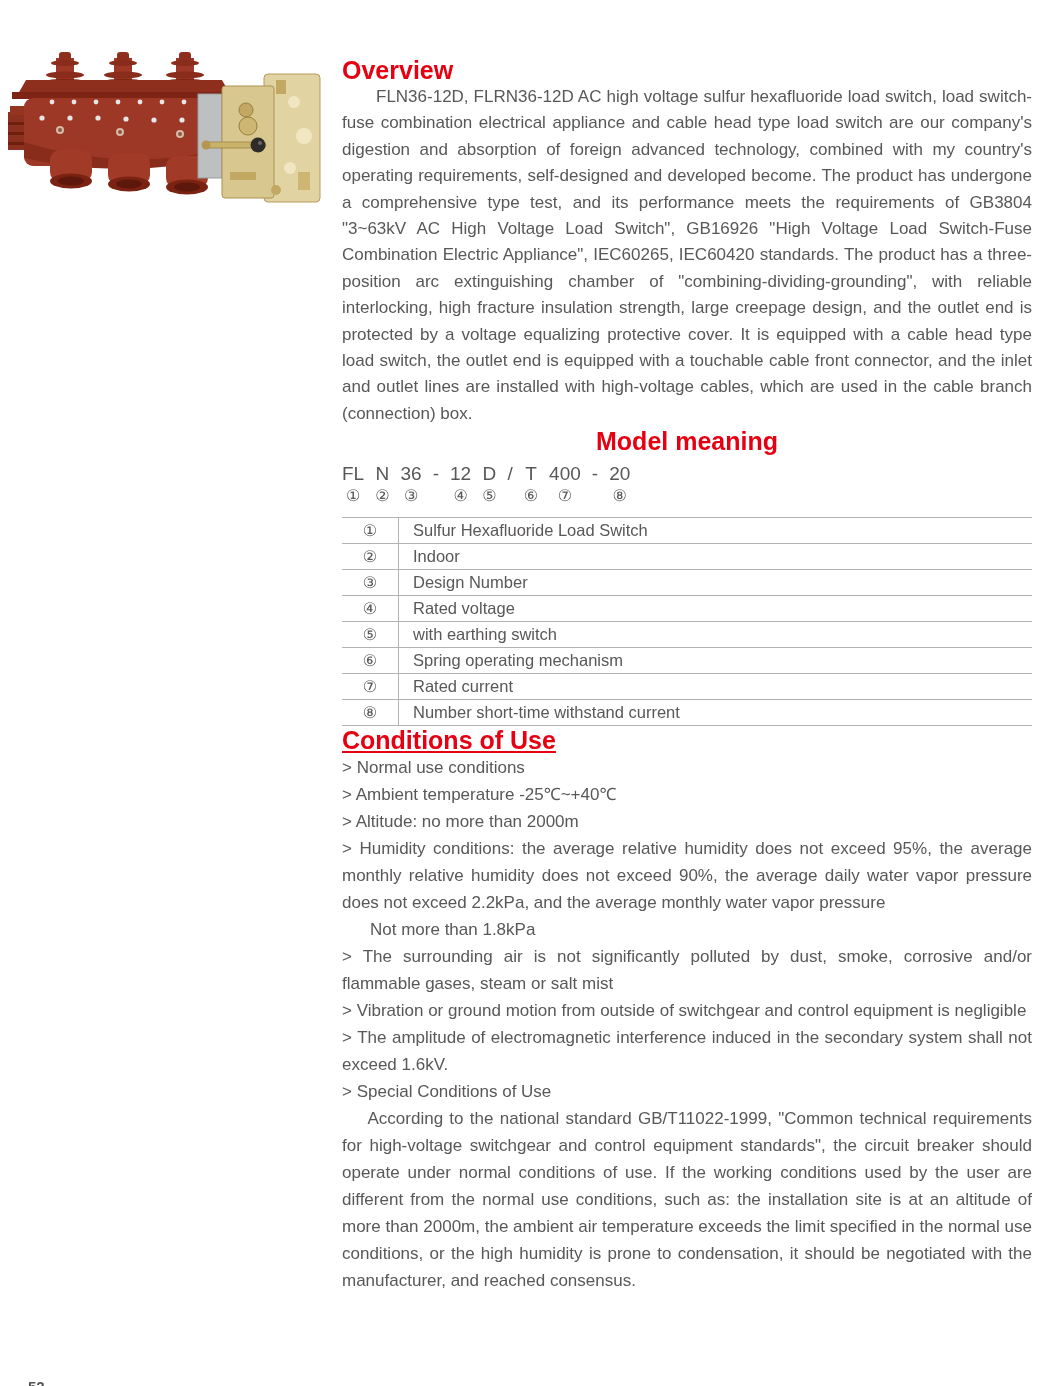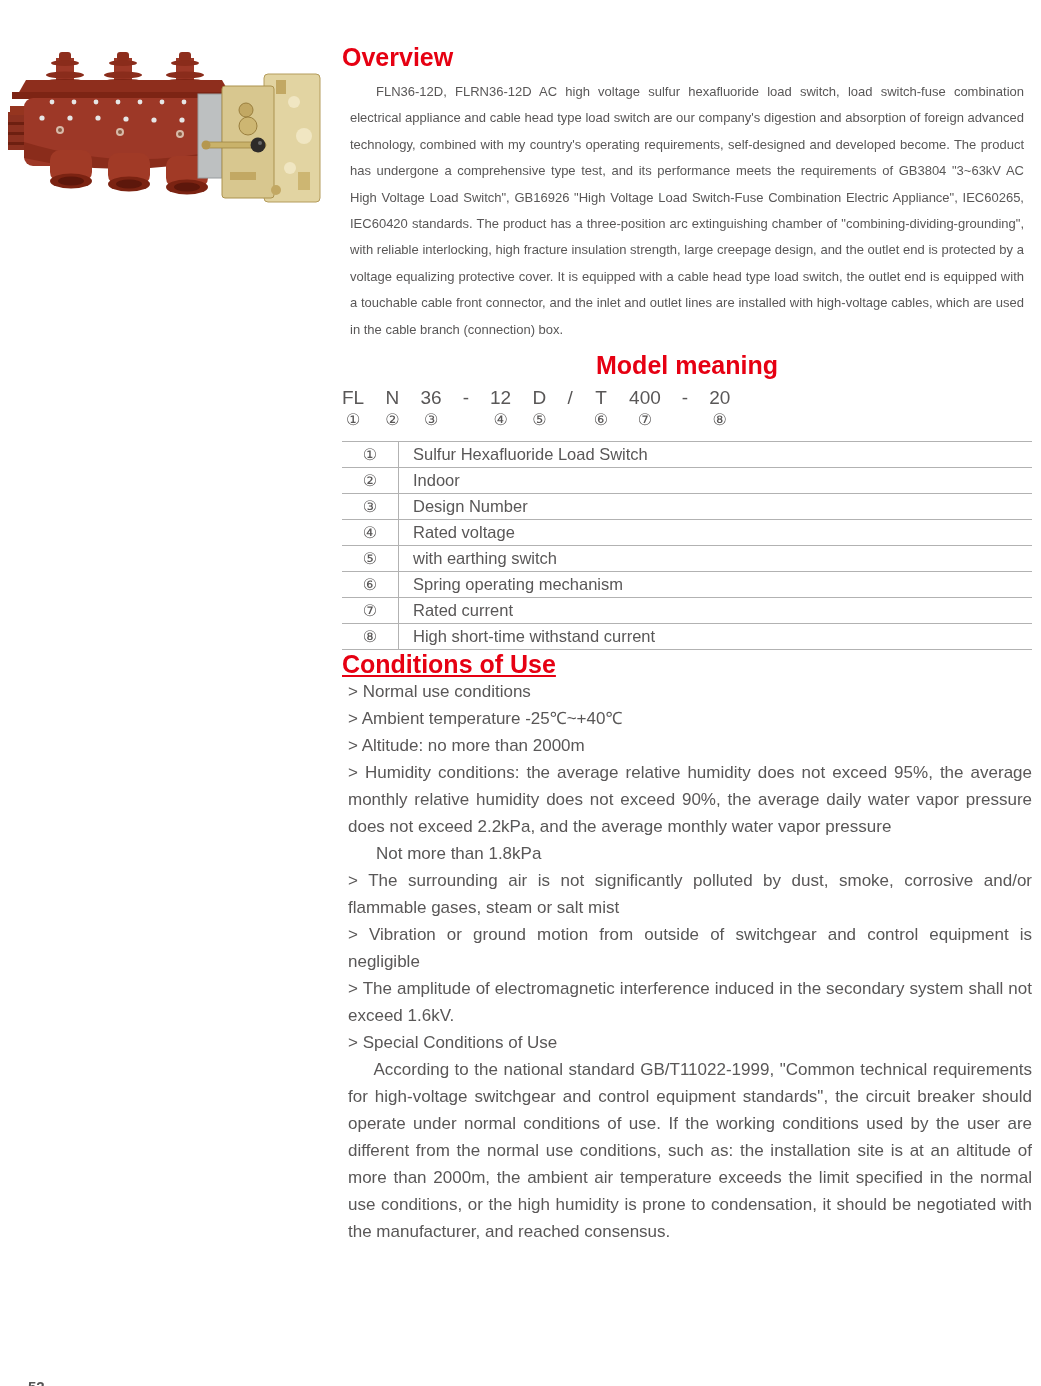--- a/index.html
+++ b/index.html
@@ -12,47 +12,47 @@
     color: #595757;
   }
   .product-figure {
     position: absolute;
     left: 8px; top: 52px;
     width: 316px; height: 162px;
     margin: 0;
   }
   .content {
     position: absolute;
-    left: 342px; top: 43px;
+    left: 342px; top: 56px;
     width: 690px;
   }
   h2.section-heading {
     color: #e60012;
     font-size: 25px;
     line-height: 28px;
     font-weight: bold;
     margin: 0;
   }
   .overview-heading { margin-bottom: 10px; }
   .model-heading { margin-top: 26px; text-align: center; }
   .conditions-heading { margin-top: 26px; margin-bottom: 12px; text-decoration: underline; }
   p.body-text {
-    font-size: 13px;
+    font-size: 17px;
     line-height: 26.4px;
     text-align: justify;
-    margin: 8px;
+    margin: 0;
     color: #595757;
   }
   .first-line-indent-2 { text-indent: 2em; }
   
   .model-code {
     margin-top: 8px;
     display: flex;
     align-items: flex-start;
-    gap: 21px;
+    gap: 11px;
     height: 42px;
     text-align: center;
   }
   .model-code .seg {
     display: inline-flex;
     flex-direction: column;
     align-items: center;
   }
   .model-code .code {
     font-size: 19px;
@@ -81,21 +81,21 @@
     padding: 0;
   }
   table.meaning-table td.num {
     width: 56px;
     text-align: center;
     border-right: 1px solid #b2b2b2;
     font-size: 16px;
   }
   table.meaning-table td.meaning { padding-left: 14px; margin-left: 48px; }
   
-  .cond-list { margin-top: 0; margin-left: 6px; }
+  .cond-list { margin-top: 0; }
   p.cond {
     font-size: 17px;
     line-height: 27px;
     text-align: justify;
     margin: 0;
     color: #595757;
   }
   p.cond.indent { padding-left: 28px; }
   p.cond.first-indent { text-indent: 1.5em; }
   .page-num {
@@ -297,21 +297,21 @@
             <tr>
               <td class="num">⑥</td>
               <td class="meaning">Spring operating mechanism</td>
             </tr>
             <tr>
               <td class="num">⑦</td>
               <td class="meaning">Rated current</td>
             </tr>
             <tr>
               <td class="num">⑧</td>
-              <td class="meaning">High short-time withstand current</td>
+              <td class="meaning">Number short-time withstand current</td>
             </tr>
         </tbody>
       </table>
     </section>
 
     <section>
       <h2 class="section-heading conditions-heading">Conditions of Use</h2>
       <div class="cond-list">
         <p class="cond">&gt; Normal use conditions</p>
           <p class="cond">&gt; Ambient temperature -25℃~+40℃</p>

